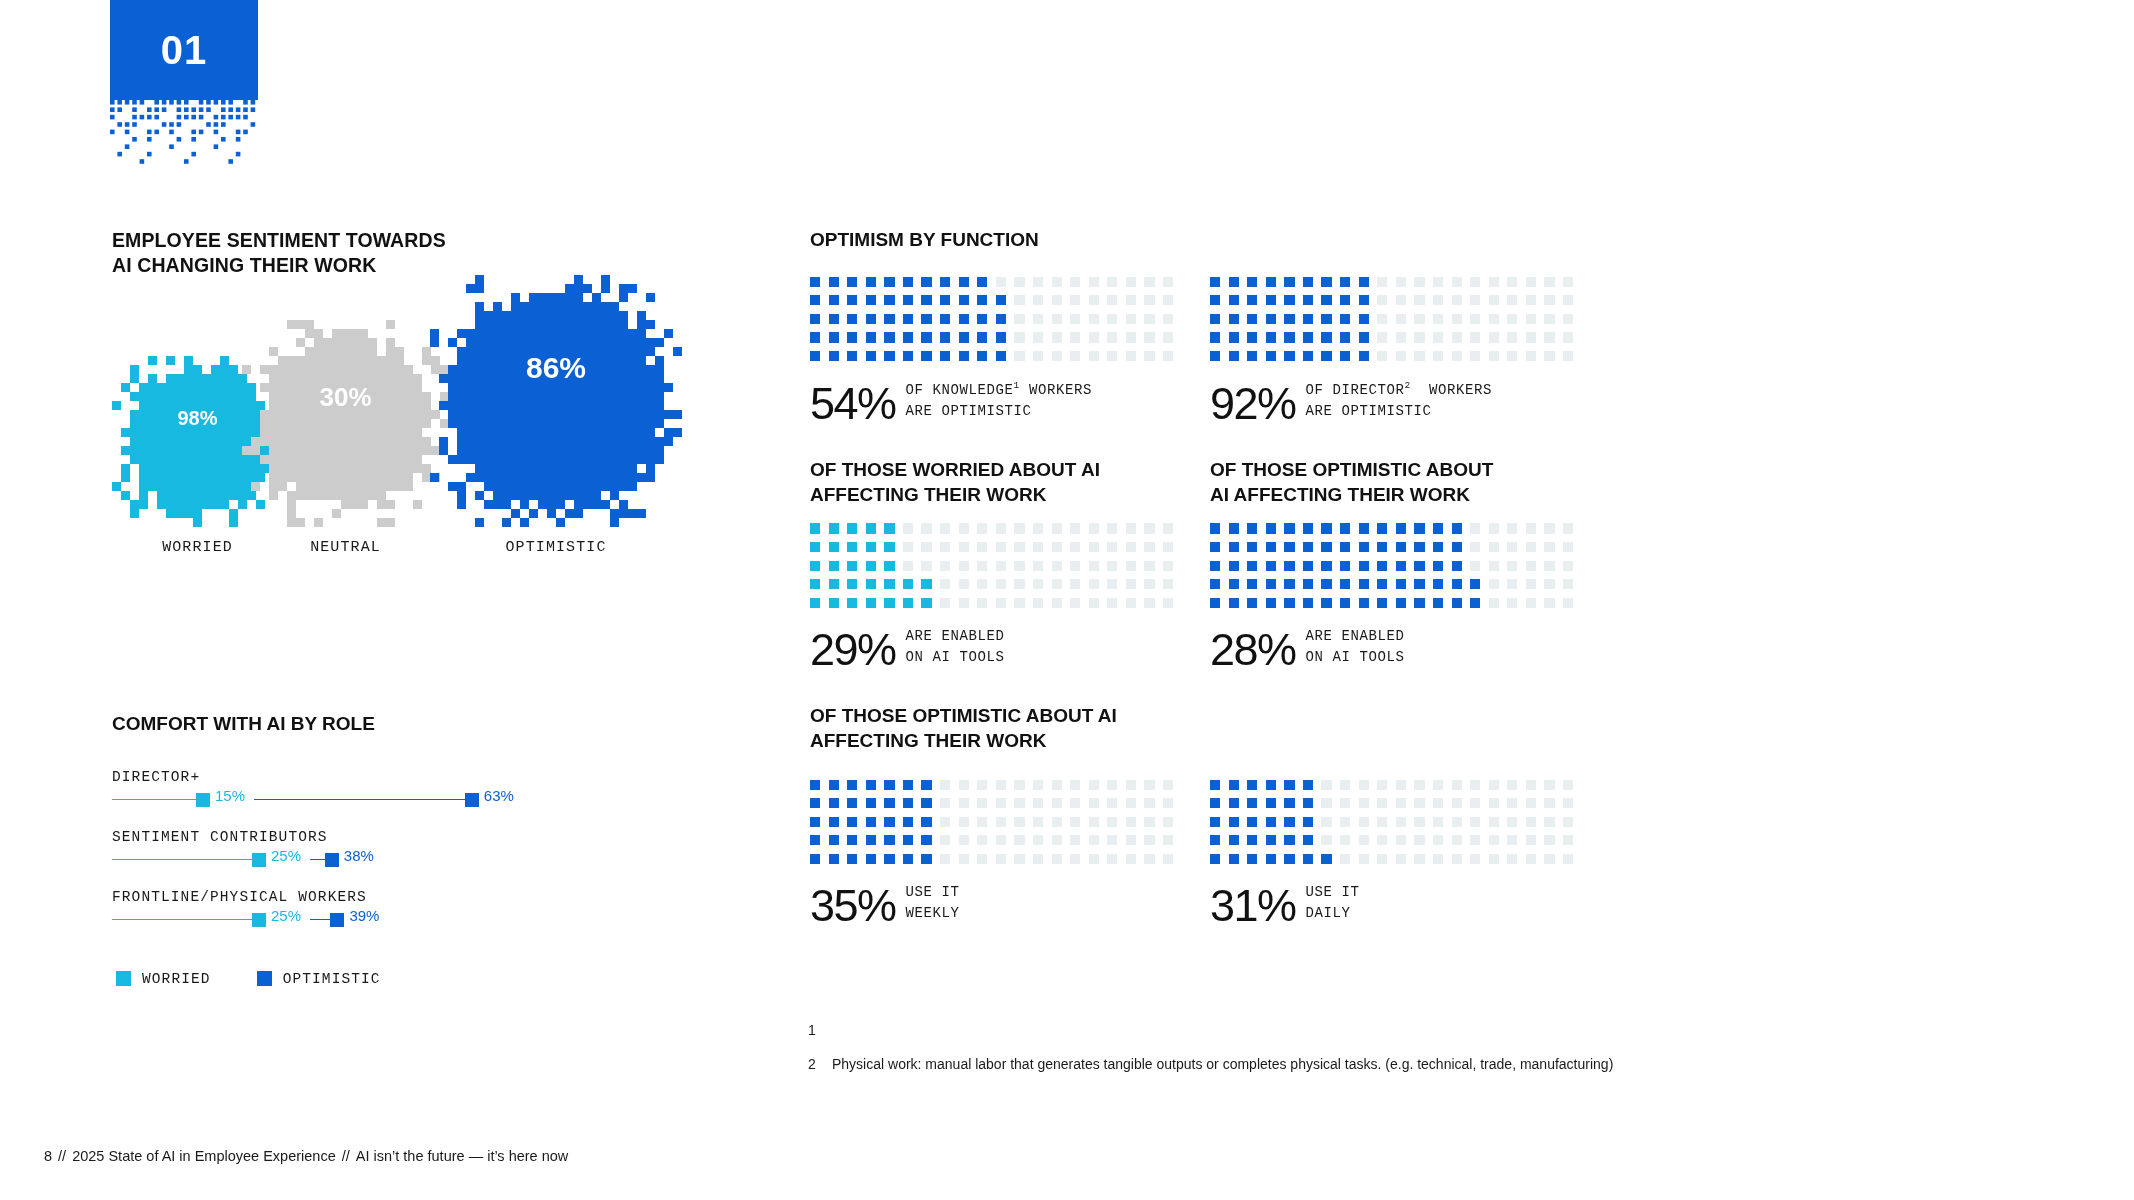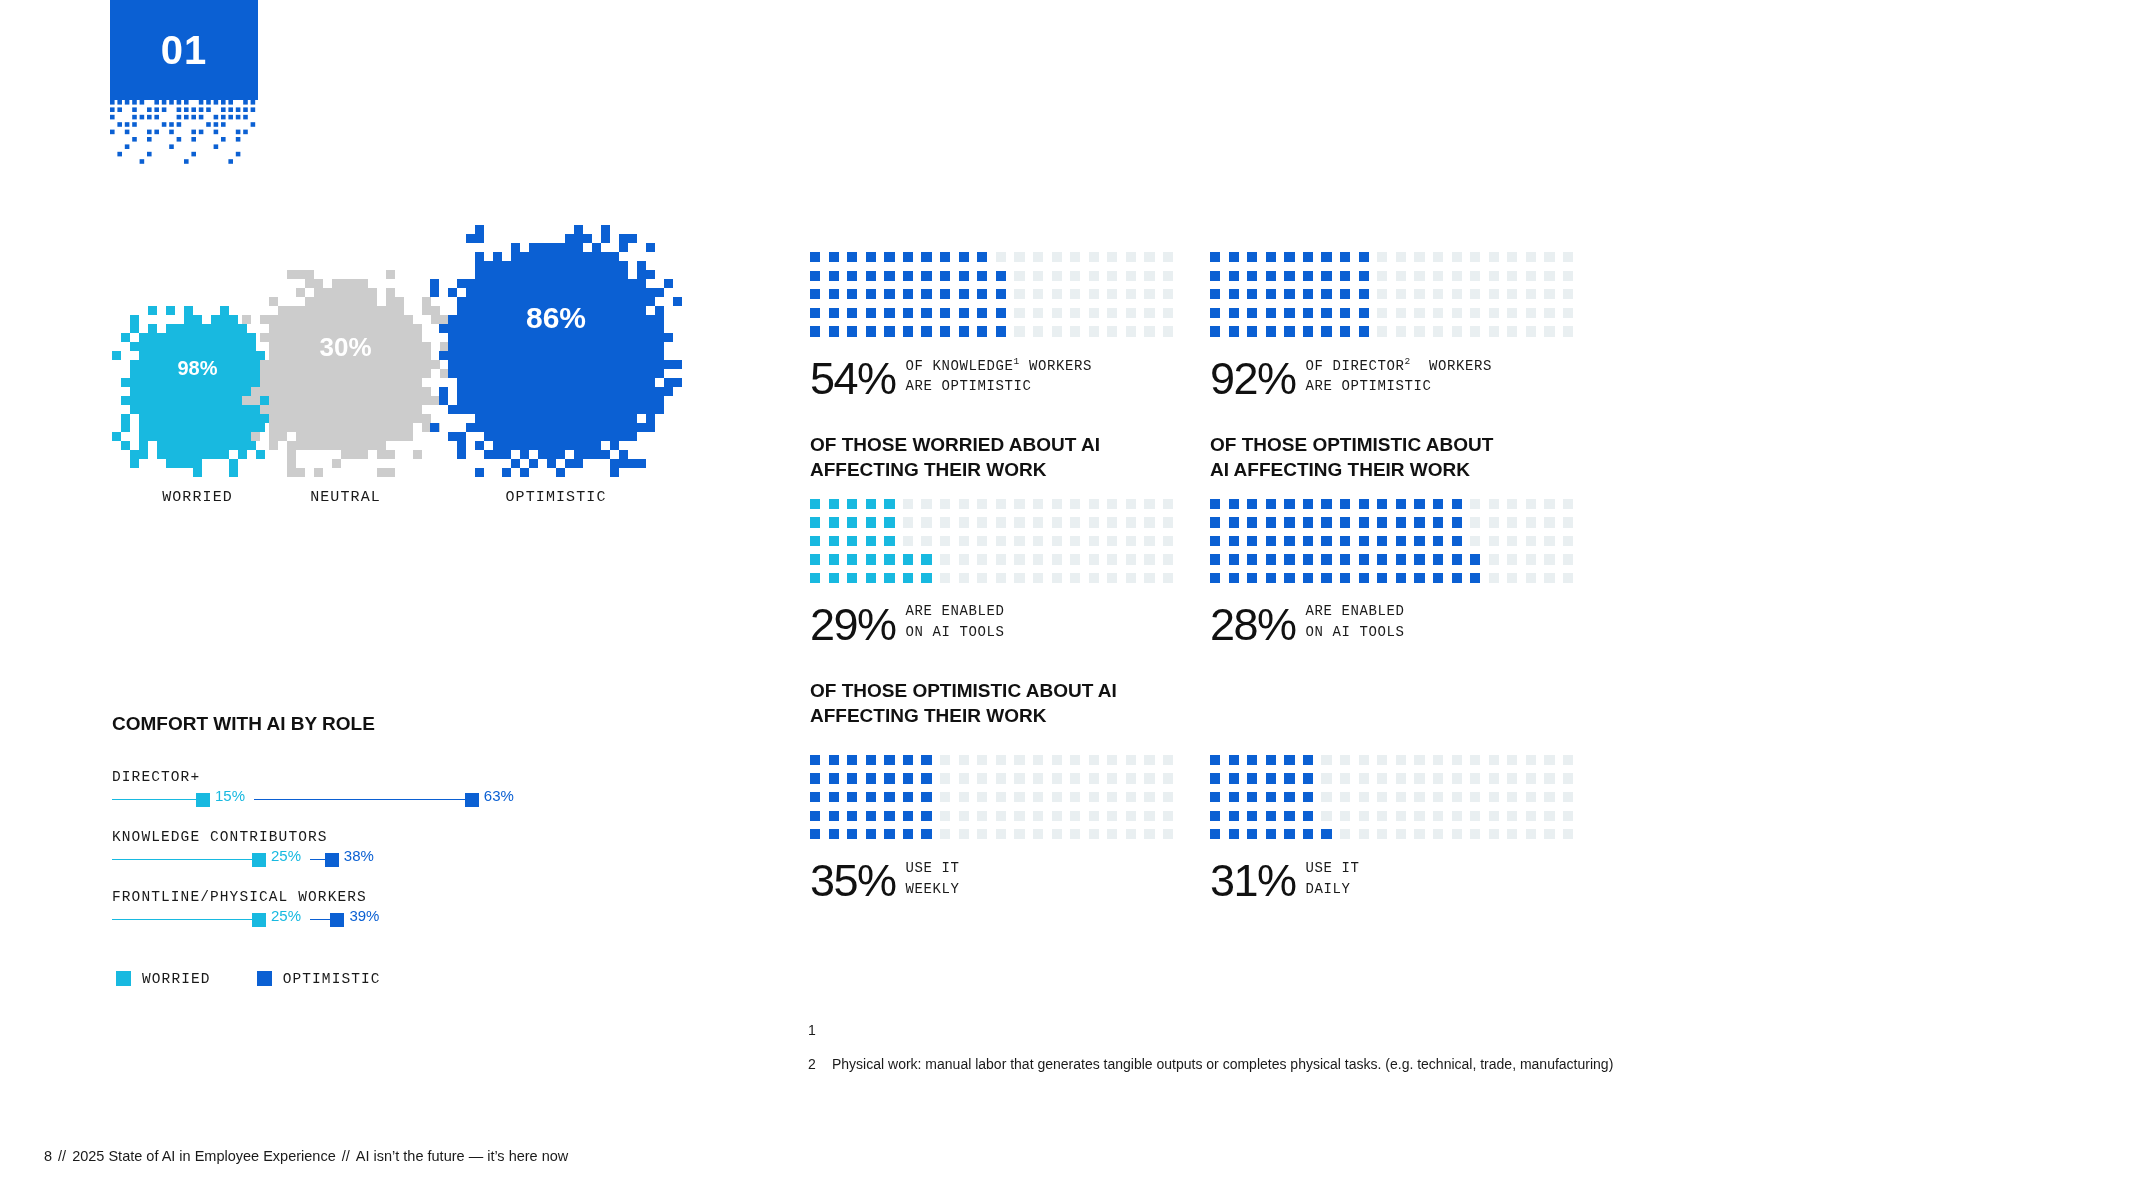--- a/index.html
+++ b/index.html
@@ -206,20 +206,24 @@
         <rect x="37.00" y="51.80" width="4.59" height="4.59" fill="#0B60D3"></rect>
         <rect x="81.40" y="51.80" width="4.59" height="4.59" fill="#0B60D3"></rect>
         <rect x="125.80" y="51.80" width="4.59" height="4.59" fill="#0B60D3"></rect>
         <rect x="29.60" y="59.20" width="4.59" height="4.59" fill="#0B60D3"></rect>
         <rect x="74.00" y="59.20" width="4.59" height="4.59" fill="#0B60D3"></rect>
         <rect x="118.40" y="59.20" width="4.59" height="4.59" fill="#0B60D3"></rect>
       </svg>
   </div>
 
   <div class="left-col">
+    <div class="h-title">
+      <div>EMPLOYEE SENTIMENT TOWARDS</div>
+      <div>AI CHANGING THEIR WORK</div>
+    </div>
 
     <div class="blobs-row" id="blobs-row">
         <div class="blob-wrap" style="left:0px;width:171px;">
           <div style="position:relative;">
             <svg width="171" height="171" viewBox="0 0 171 171">
               <rect x="36" y="0" width="9" height="9" fill="#18B9E0"></rect>
               <rect x="54" y="0" width="9" height="9" fill="#18B9E0"></rect>
               <rect x="72" y="0" width="9" height="9" fill="#18B9E0"></rect>
               <rect x="108" y="0" width="9" height="9" fill="#18B9E0"></rect>
               <rect x="18" y="9" width="9" height="9" fill="#18B9E0"></rect>
@@ -1361,21 +1365,21 @@
           <div class="role-track" style="top:30px;">
             <div class="track-line" style="left:0;width:84px;background:#18B9E0;"></div>
             <div class="track-line" style="left:142px;width:210.8px;background:#0B60D3;"></div>
             <div class="dot" style="left:84px;background:#18B9E0;"></div>
             <div class="dot-lbl" style="left:103px;color:#18B9E0;">15%</div>
             <div class="dot" style="left:352.8px;background:#0B60D3;"></div>
             <div class="dot-lbl" style="left:371.8px;color:#0B60D3;">63%</div>
           </div>
         </div>
         <div class="role-row">
-          <div class="role-name">KNOWLEDGE CONTRIBUTORS</div>
+          <div class="role-name">SENTIMENT CONTRIBUTORS</div>
           <div class="role-track" style="top:30px;">
             <div class="track-line" style="left:0;width:140px;background:#18B9E0;"></div>
             <div class="track-line" style="left:198px;width:14.800000000000011px;background:#0B60D3;"></div>
             <div class="dot" style="left:140px;background:#18B9E0;"></div>
             <div class="dot-lbl" style="left:159px;color:#18B9E0;">25%</div>
             <div class="dot" style="left:212.8px;background:#0B60D3;"></div>
             <div class="dot-lbl" style="left:231.8px;color:#0B60D3;">38%</div>
           </div>
         </div>
         <div class="role-row">
@@ -1398,20 +1402,21 @@
         <div class="legend-item">
           <span class="legend-swatch" style="background:#0B60D3;"></span>
           <span class="legend-text">OPTIMISTIC</span>
         </div>
       </div>
   </div>
 
   <div class="right-col">
 
     <div class="rgroup">
+      <div class="sub-title">OPTIMISM BY FUNCTION</div>
       <div class="waffle-pair" style="margin-top:14px;">
         <div class="wcell-block">
           <div class="waffle" id="waffle-2">
               <i style="background:#0B60D3;"></i>
               <i style="background:#0B60D3;"></i>
               <i style="background:#0B60D3;"></i>
               <i style="background:#0B60D3;"></i>
               <i style="background:#0B60D3;"></i>
               <i style="background:#0B60D3;"></i>
               <i style="background:#0B60D3;"></i>

